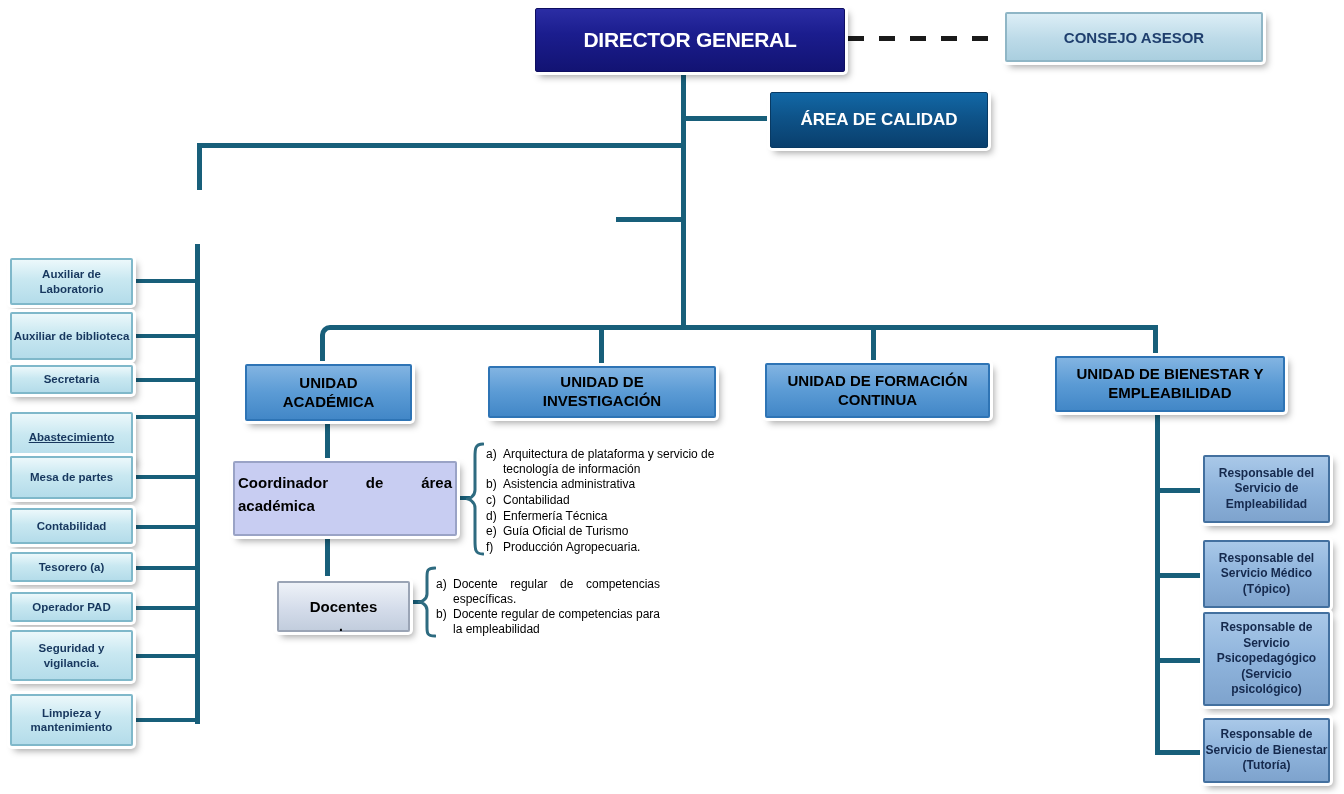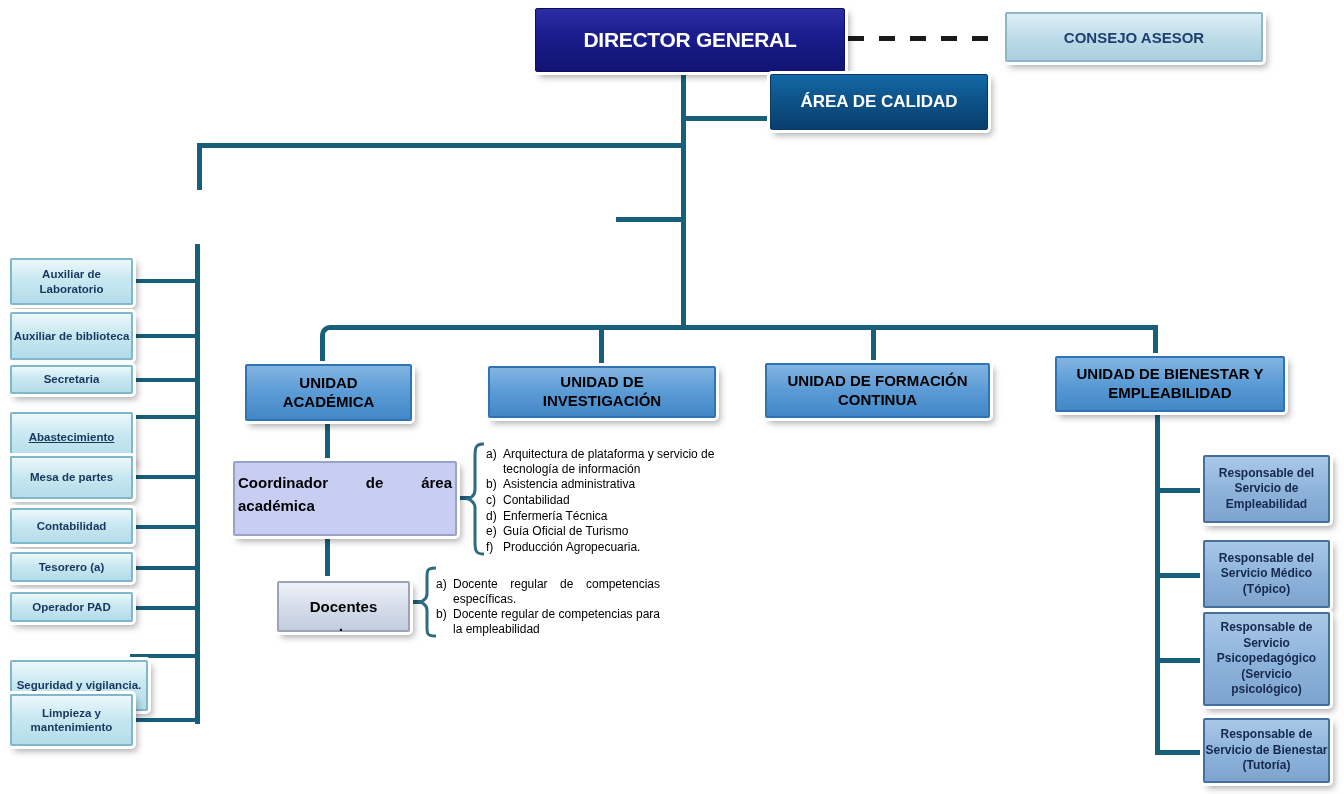--- a/index.html
+++ b/index.html
@@ -97,21 +97,21 @@
   <div class="vline" style="left:1155px;top:411px;width:5px;height:344px;"></div>
   <div class="hline" style="left:1160px;top:488px;width:43px;height:5px;"></div>
   <div class="hline" style="left:1160px;top:573px;width:43px;height:5px;"></div>
   <div class="hline" style="left:1160px;top:658px;width:43px;height:5px;"></div>
   <div class="hline" style="left:1160px;top:750px;width:43px;height:5px;"></div>
 
   <div class="box navy" style="left:535px;top:8px;width:310px;height:64px;font-size:21px;letter-spacing:-0.3px;">DIRECTOR GENERAL</div>
 
   <div class="box paleblue" style="left:1005px;top:12px;width:258px;height:50px;font-size:15px;">CONSEJO ASESOR</div>
 
-  <div class="box darkblue" style="left:770px;top:74px;width:218px;height:56px;font-size:17px;">ÁREA DE CALIDAD</div>
+  <div class="box darkblue" style="left:770px;top:92px;width:218px;height:56px;font-size:17px;">ÁREA DE CALIDAD</div>
 
 
 
   <div class="box unit" style="left:245px;top:364px;width:167px;height:57px;font-size:15px;line-height:1.25;padding:0 30px;">UNIDAD ACADÉMICA</div>
 
   <div class="box unit" style="left:488px;top:366px;width:228px;height:52px;font-size:15px;line-height:1.25;padding:0 45px;">UNIDAD DE INVESTIGACIÓN</div>
 
   <div class="box unit" style="left:765px;top:363px;width:225px;height:55px;font-size:15px;line-height:1.25;padding:0 18px;">UNIDAD DE FORMACIÓN CONTINUA</div>
 
   <div class="box unit" style="left:1055px;top:356px;width:230px;height:56px;font-size:15px;line-height:1.25;padding:0 8px;">UNIDAD DE BIENESTAR Y EMPLEABILIDAD</div>
@@ -123,21 +123,21 @@
   <span class="stray" style="left:339px;top:618px;">.</span>
 
   <div class="box cyanchip" style="left:10px;top:258px;width:123px;height:47px;">Auxiliar de Laboratorio</div>
   <div class="box cyanchip" style="left:10px;top:312px;width:123px;height:48px;">Auxiliar de biblioteca</div>
   <div class="box cyanchip" style="left:10px;top:365px;width:123px;height:29px;">Secretaria</div>
   <div class="box cyanchip" style="left:10px;top:412px;width:123px;height:50px;text-decoration:underline;">Abastecimiento</div>
   <div class="box cyanchip" style="left:10px;top:456px;width:123px;height:43px;">Mesa de partes</div>
   <div class="box cyanchip" style="left:10px;top:508px;width:123px;height:36px;">Contabilidad</div>
   <div class="box cyanchip" style="left:10px;top:552px;width:123px;height:30px;">Tesorero (a)</div>
   <div class="box cyanchip" style="left:10px;top:592px;width:123px;height:30px;">Operador PAD</div>
-  <div class="box cyanchip" style="left:10px;top:660px;width:138px;height:51px;">Seguridad y vigilancia.</div>
+  <div class="box cyanchip" style="left:10px;top:630px;width:123px;height:51px;">Seguridad y vigilancia.</div>
   <div class="box cyanchip" style="left:10px;top:694px;width:123px;height:52px;">Limpieza y mantenimiento</div>
 
   <div class="box rightchip" style="left:1203px;top:540px;width:127px;height:68px;">Responsable del Servicio Médico (Tópico)</div>
   <div class="box rightchip" style="left:1203px;top:455px;width:127px;height:68px;">Responsable del Servicio de Empleabilidad</div>
   <div class="box rightchip" style="left:1203px;top:612px;width:127px;height:94px;">Responsable de Servicio Psicopedagógico (Servicio psicológico)</div>
   <div class="box rightchip" style="left:1203px;top:718px;width:127px;height:65px;">Responsable de Servicio de Bienestar (Tutoría)</div>
 
   <svg class="brace" style="left:466px;top:442px;" width="18" height="114" viewBox="0 0 18 114">
     <path d="M17,2 C9,2 9,7 9,15 L9,48 C9,55 2,57 2,57 C2,57 9,59 9,66 L9,99 C9,107 9,112 17,112" fill="none" stroke="#2e6b80" stroke-width="3" stroke-linecap="round"></path>
   </svg>

